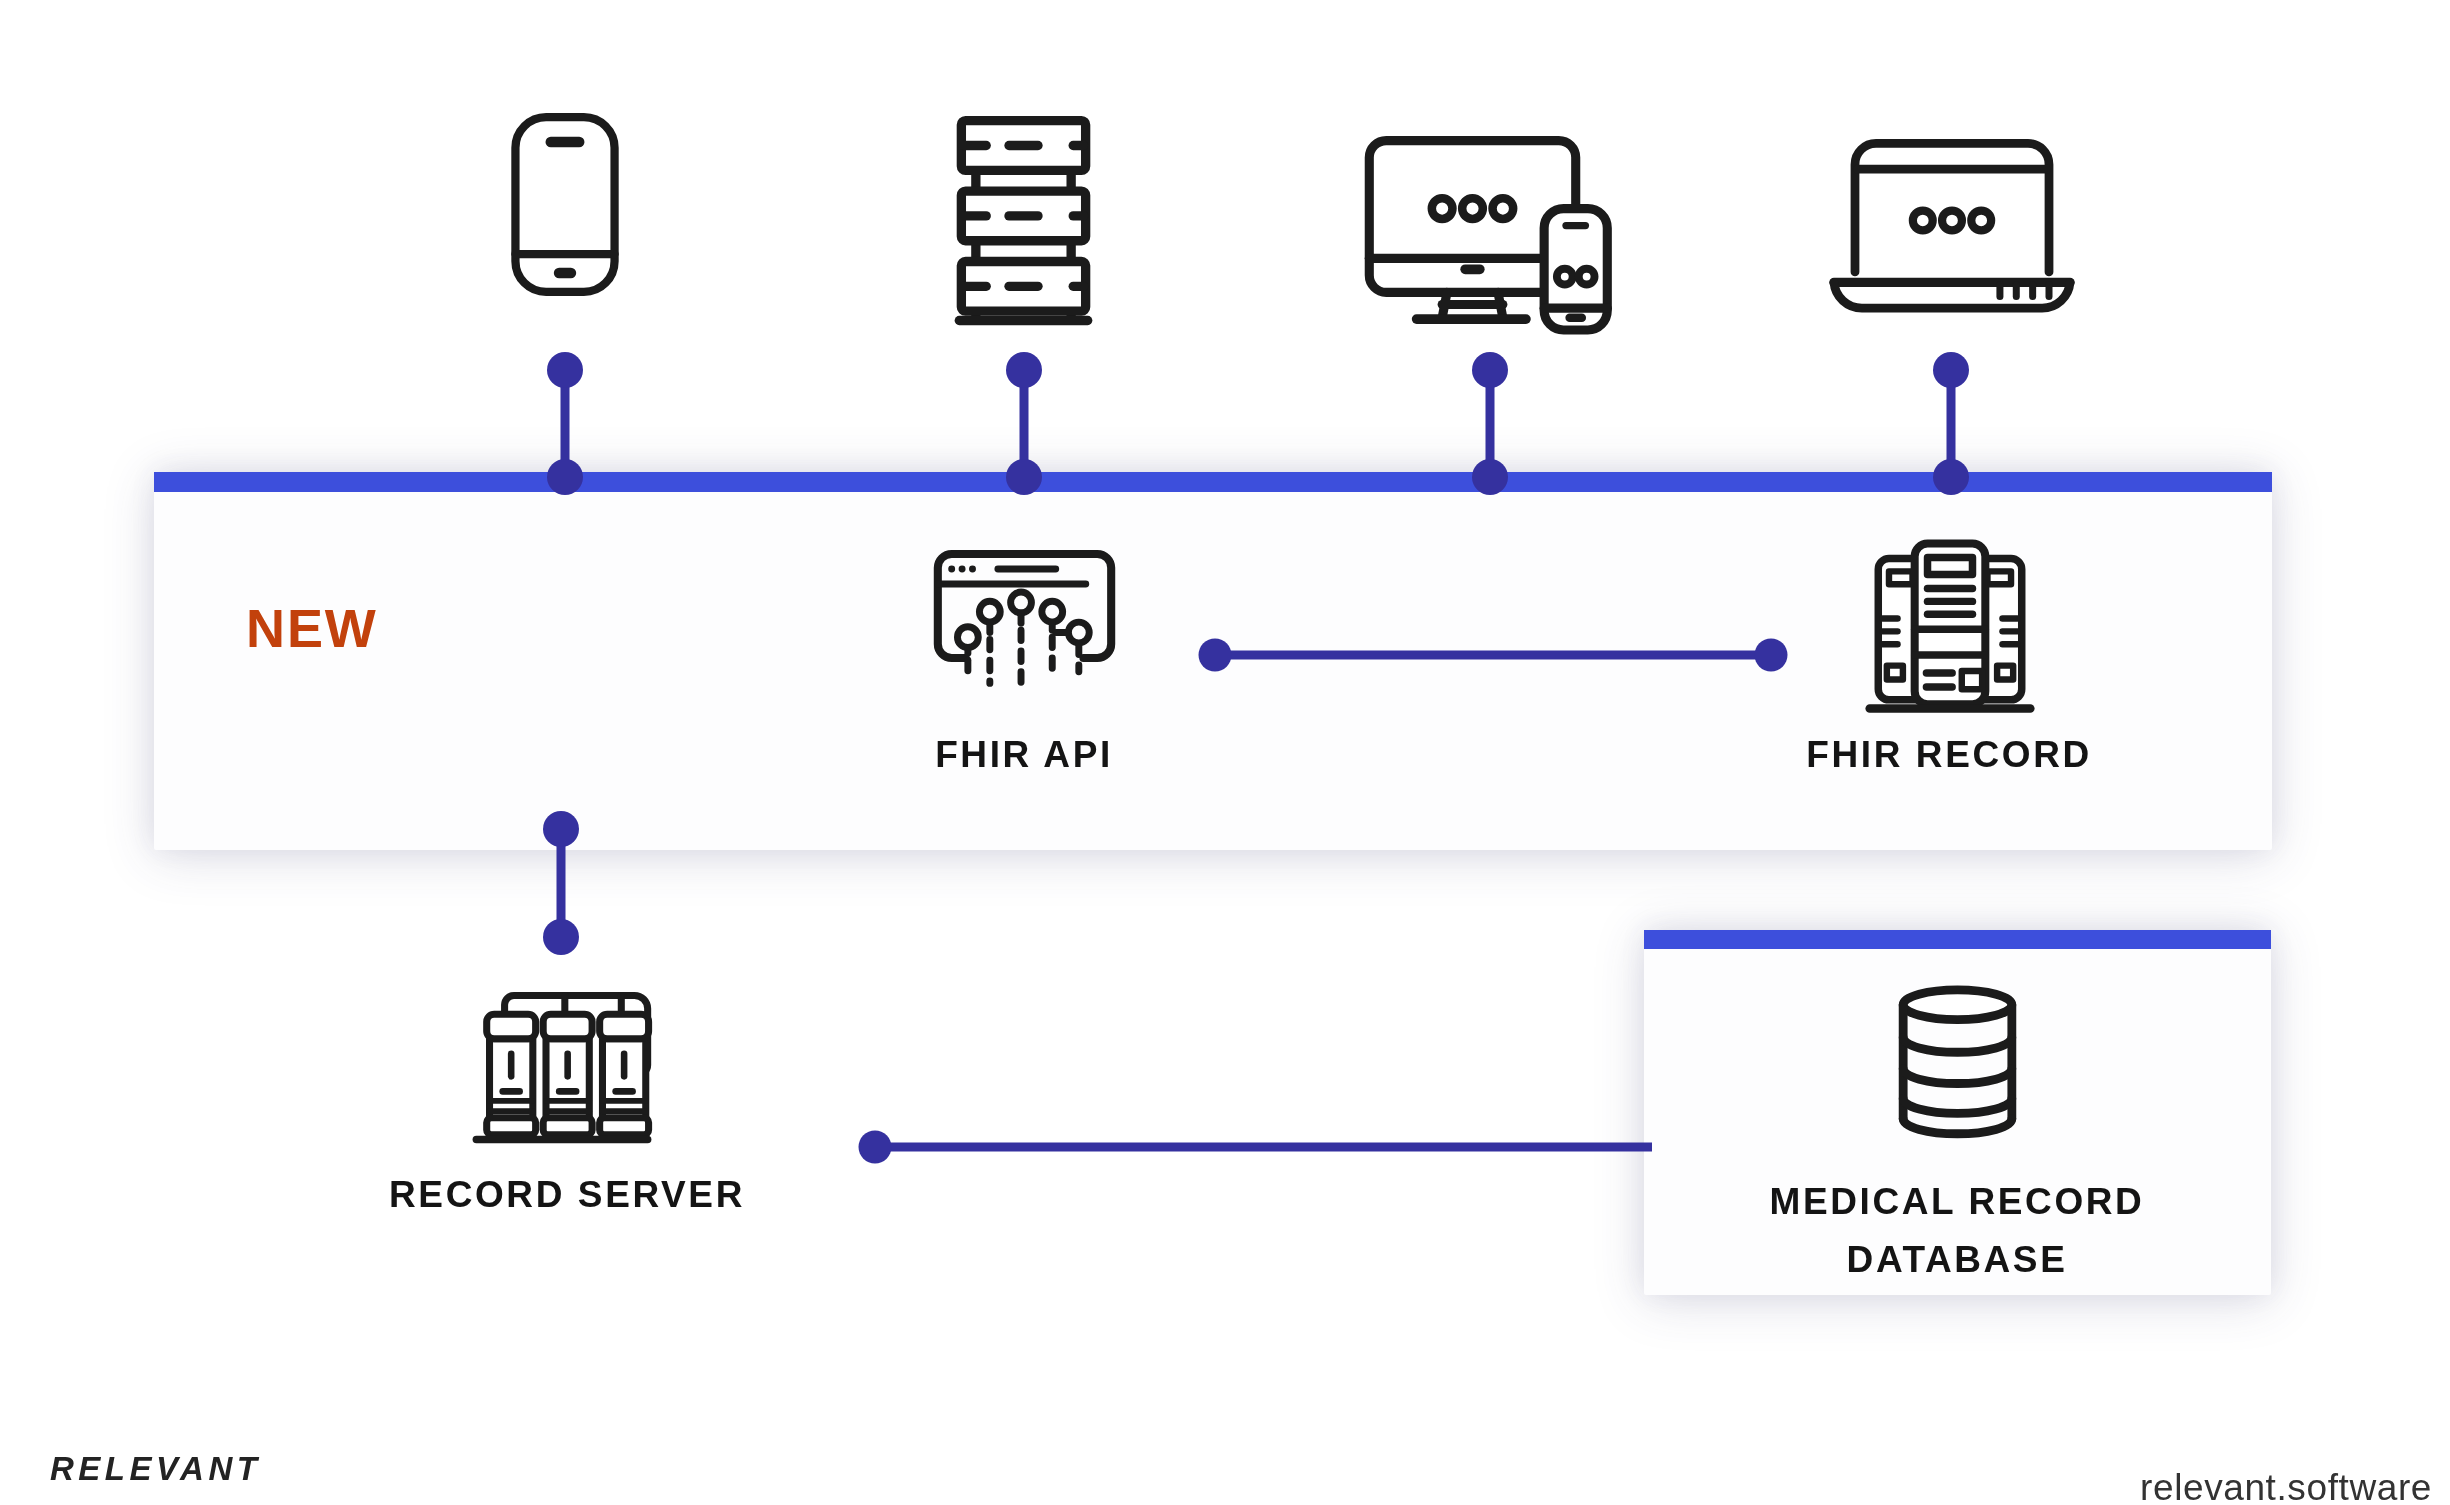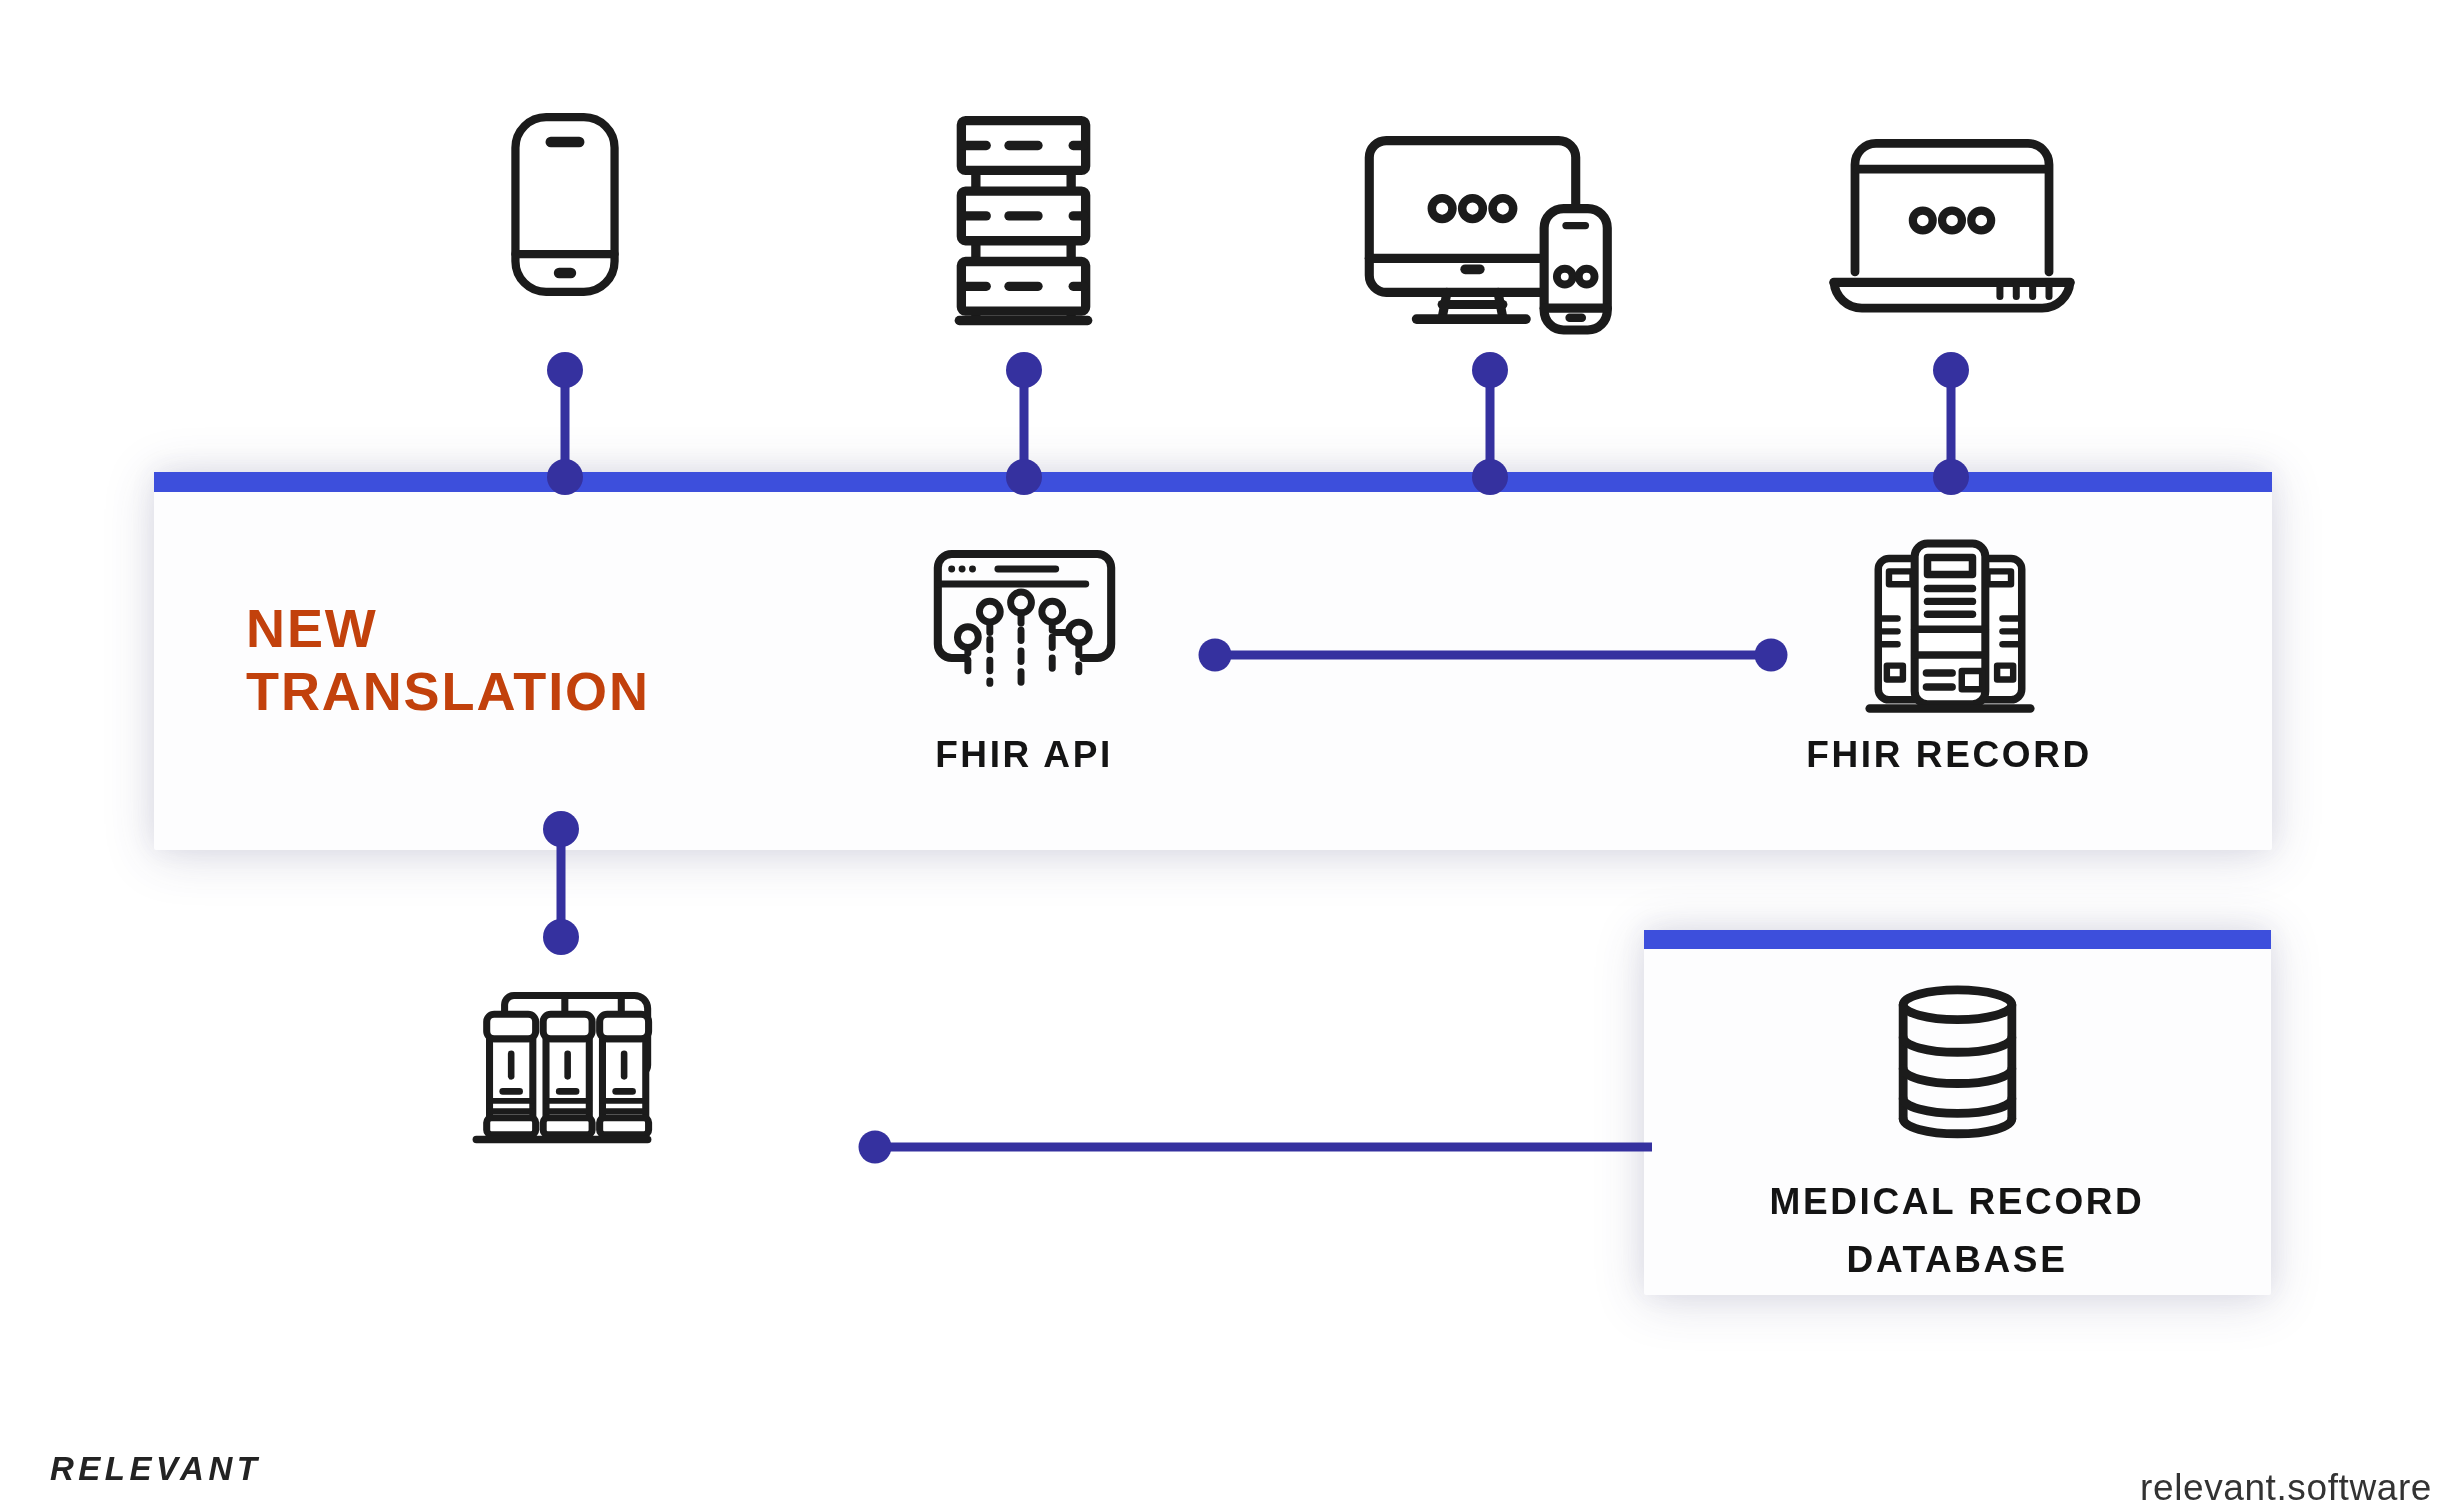--- a/index.html
+++ b/index.html
@@ -109,21 +109,20 @@
 <div class="vline" style="left:1490px;top:370px;height:106px;"></div>
 <div class="dot dot-lg" style="left:1490px;top:370px;"></div>
 <div class="dot dot-lg" style="left:1490px;top:477px;"></div>
 
 <div class="vline" style="left:1951px;top:370px;height:106px;"></div>
 <div class="dot dot-lg" style="left:1951px;top:370px;"></div>
 <div class="dot dot-lg" style="left:1951px;top:477px;"></div>
 
 <div class="title" style="left:246px;top:597px;">
   <div>NEW</div>
-  <div>TRANSLATION</div>
 </div>
 
 <svg style="left:926px;top:547px;" width="197" height="141" viewBox="0 0 170 122" fill="none" stroke="#1b1b1b" stroke-width="7" stroke-linecap="round" stroke-linejoin="round">
   <path d="M34,96 H22 a12,12 0 0 1 -12,-12 V18 a12,12 0 0 1 12,-12 H148 a12,12 0 0 1 12,12 v66 a12,12 0 0 1 -12,12 h-12"></path>
   <circle cx="22" cy="19" r="3" fill="#1b1b1b" stroke="none"></circle>
   <circle cx="31" cy="19" r="3" fill="#1b1b1b" stroke="none"></circle>
   <circle cx="40" cy="19" r="3" fill="#1b1b1b" stroke="none"></circle>
   <line x1="62" y1="19" x2="112" y2="19" stroke-width="6"></line>
   <line x1="10" y1="32" x2="138" y2="32" stroke-width="6"></line>
   <circle cx="55" cy="56" r="9" stroke-width="6"></circle>
@@ -206,20 +205,21 @@
     <rect x="145" y="30" width="52" height="26" rx="8" fill="#ffffff"></rect>
     <rect x="145" y="140" width="52" height="18" rx="5" fill="#ffffff"></rect>
     <line x1="171" y1="72" x2="171" y2="96" stroke-width="7"></line>
     <line x1="162" y1="112" x2="180" y2="112" stroke-width="7"></line>
     <line x1="148" y1="122" x2="194" y2="122" stroke-width="6"></line>
     <line x1="148" y1="133" x2="194" y2="133" stroke-width="6"></line>
   </g>
   <line x1="14" y1="163" x2="196" y2="163" stroke-width="8"></line>
 </svg>
 <div class="icon-label icon-label-2l" style="left:567px;top:1166px;">
+  <div>RECORD SERVER</div>
 </div>
 
 <div class="hline" style="left:875px;top:1147px;width:777px;z-index:0;"></div>
 <div class="dot dot-md" style="left:875px;top:1147px;"></div>
 
 <svg style="left:1892px;top:983px;z-index:2;" width="131" height="163" viewBox="0 0 96 120" fill="none" stroke="#1b1b1b" stroke-width="6.5" stroke-linecap="round" stroke-linejoin="round">
   <ellipse cx="48" cy="16" rx="40" ry="11" fill="#ffffff"></ellipse>
   <line x1="8" y1="16" x2="8" y2="100"></line>
   <line x1="88" y1="16" x2="88" y2="100"></line>
   <path d="M8,100 a40,11 0 0 0 80,0"></path>

